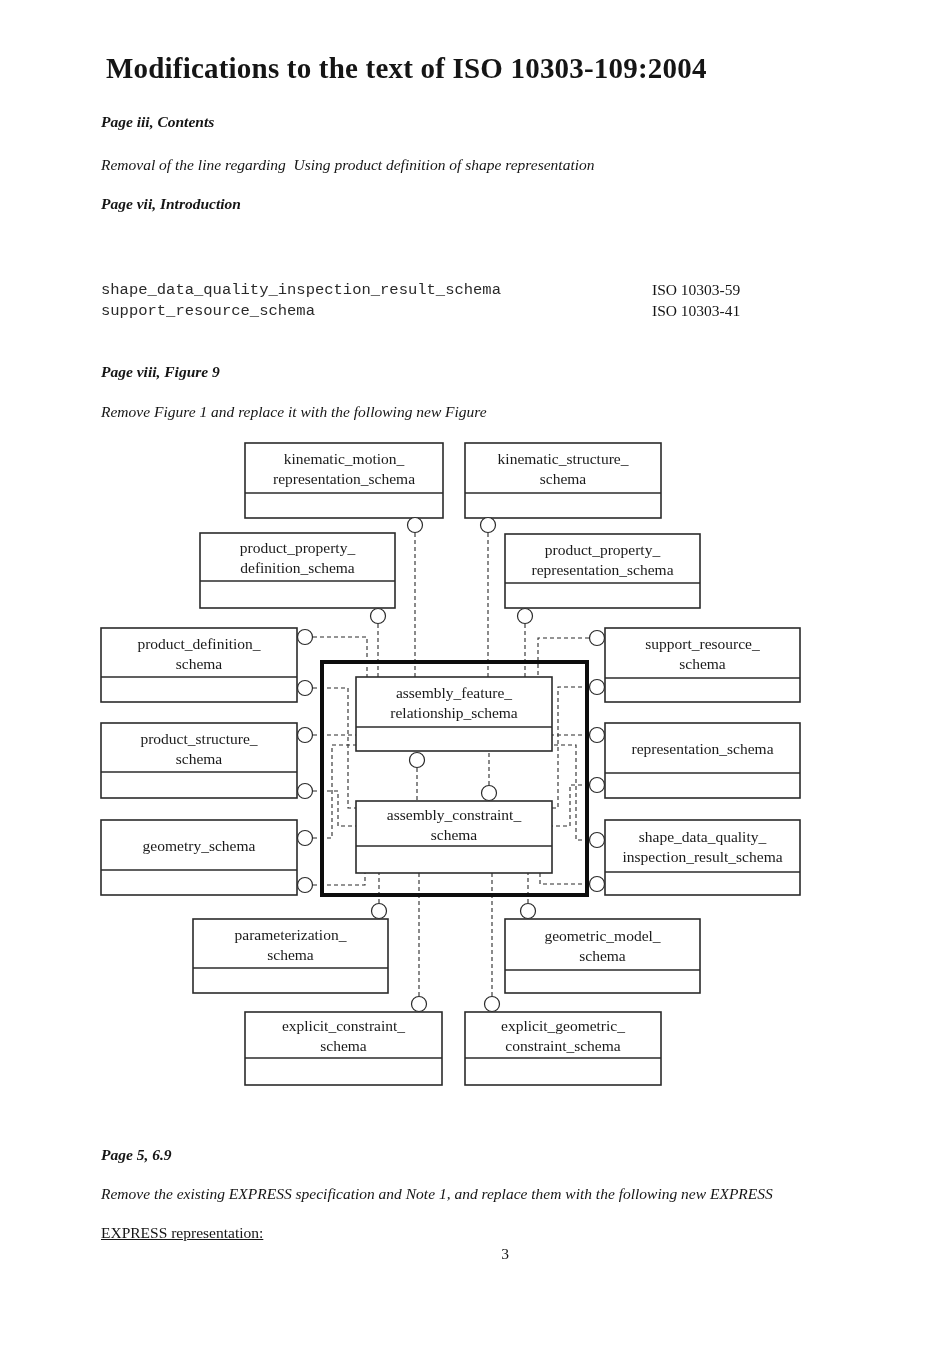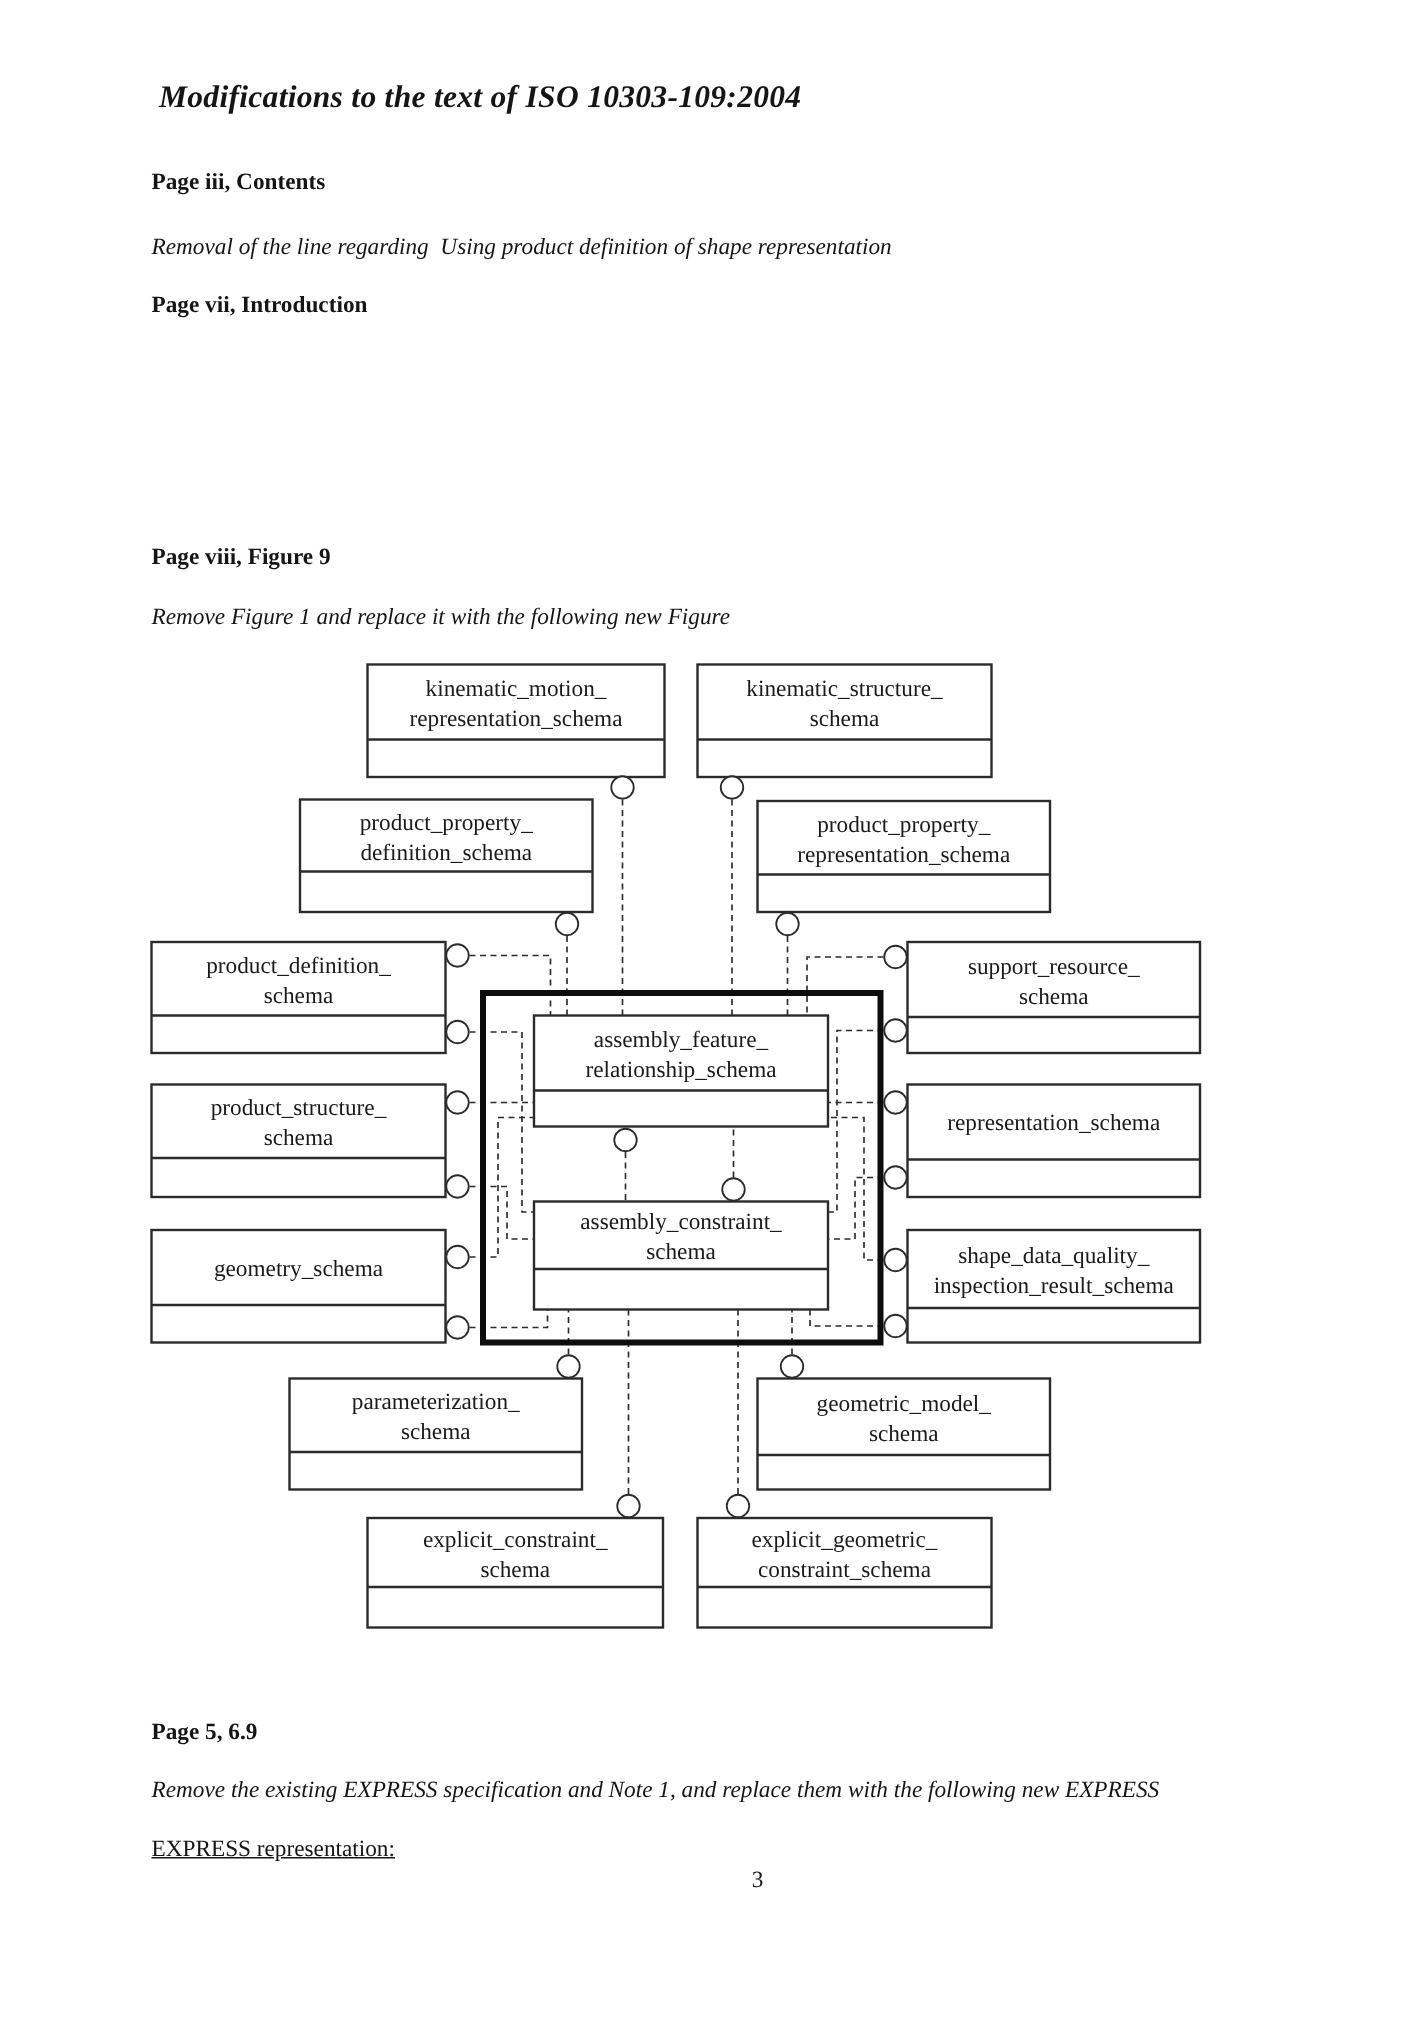--- a/index.html
+++ b/index.html
@@ -2,25 +2,25 @@
 <html><head>
 <meta charset="utf-8">
 <style>
   html,body{margin:0;padding:0;background:#ffffff;}
   .page{
     position:relative;width:950px;height:1345px;background:#ffffff;
     font-family:"Liberation Serif",serif;color:#151515;overflow:hidden;
   }
   .title{
     position:absolute;left:106px;top:52px;margin:0;
-    font-size:21px;font-weight:bold;font-style:italic;letter-spacing:.2px;
+    font-size:29px;font-weight:bold;letter-spacing:.2px;
   }
   .h2{
     position:absolute;left:101px;font-size:15.5px;
-    font-weight:bold;white-space:pre;
+    font-weight:bold;font-style:italic;white-space:pre;
   }
   .para{
     position:absolute;left:101px;font-size:15.5px;font-style:italic;white-space:pre;
   }
   .code-block{position:absolute;left:101px;top:280px;}
   .code-row{position:relative;width:710px;height:21px;}
   .code{font-family:"Liberation Mono",monospace;font-size:15.5px;color:#2a2a2a;}
   .iso{position:absolute;left:551px;top:1px;font-size:15.5px;font-family:"Liberation Serif",serif;}
   .express{position:absolute;left:101px;font-size:15.5px;text-decoration:underline;}
   .pageno{position:absolute;left:101px;top:1245px;width:808px;text-align:center;font-size:15.5px;}
@@ -40,20 +40,30 @@
 
   <h1 class="title">Modifications to the text of ISO 10303-109:2004</h1>
 
   <div class="h2" style="top:113px">Page iii, Contents</div>
 
   <div class="para" style="top:156px">Removal of the line regarding  Using product definition of shape representation</div>
 
   <div class="h2" style="top:195px">Page vii, Introduction</div>
 
 
+  <div class="code-block">
+    <div class="code-row">
+      <span class="code">shape_data_quality_inspection_result_schema</span>
+      <span class="iso">ISO 10303-59</span>
+    </div>
+    <div class="code-row">
+      <span class="code">support_resource_schema</span>
+      <span class="iso">ISO 10303-41</span>
+    </div>
+  </div>
 
   <div class="h2" style="top:363px">Page viii, Figure 9</div>
 
   <div class="para" style="top:403px">Remove Figure 1 and replace it with the following new Figure</div>
 
   <svg id="diagram-svg" class="diagram" width="720" height="660" viewBox="90 436 720 660">
       <polyline points="415,533 415,677" class="connector"></polyline>
       <polyline points="488,533 488,677" class="connector"></polyline>
       <polyline points="378,624 378,677" class="connector"></polyline>
       <polyline points="525,624 525,677" class="connector"></polyline>

